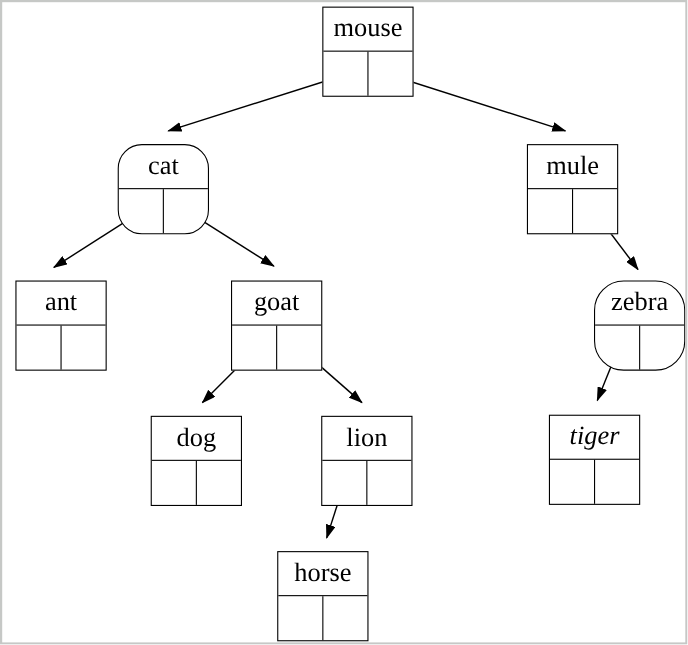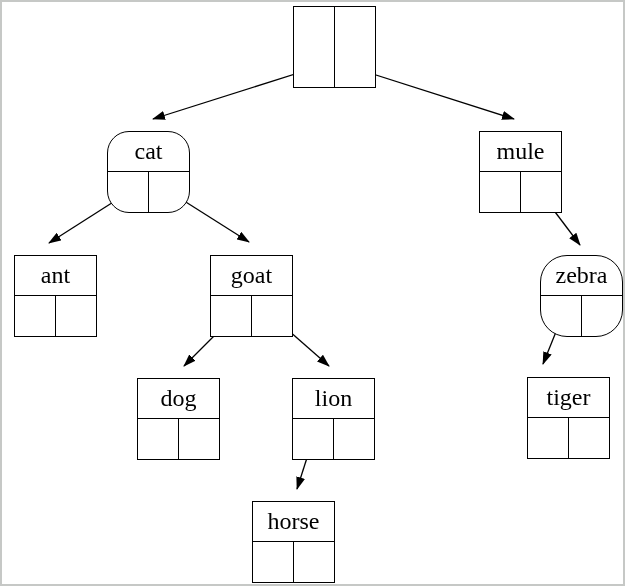--- a/index.html
+++ b/index.html
@@ -57,21 +57,21 @@
   }
   
   .node-mouse { left: 291px; top: 4px; }
   .node-cat   { left: 105px; top: 129px; border-radius: 22px; }
   .node-mule  { left: 477px; top: 129px; }
   .node-ant   { left: 12px;   top: 253px; justify-content: center; }
   .node-goat  { left: 208px; top: 253px; text-align: center; }
   .node-zebra { left: 538px; top: 253px; border-radius: 27px; }
   .node-dog   { left: 135px; top: 376px; }
   .node-lion  { left: 290px; top: 376px; }
-  .node-tiger { left: 525px; top: 375px; }
+  .node-tiger { left: 497px; top: 375px; font-style: italic; }
   .node-horse { left: 250px; top: 499px; }
 </style>
 </head>
 <body>
 
 <div class="canvas">
 
   <svg class="edges-layer" width="625" height="586" viewBox="0 0 625 586" xmlns="http://www.w3.org/2000/svg">
     <defs>
       <marker id="arrowhead" markerUnits="userSpaceOnUse" markerWidth="13" markerHeight="9" refX="12" refY="4.5" orient="auto">
@@ -83,20 +83,21 @@
     <line x1="127" y1="190" x2="47" y2="241" stroke="#000000" stroke-width="1.3" marker-end="url(#arrowhead)"></line>
     <line x1="168" y1="190" x2="247" y2="240" stroke="#000000" stroke-width="1.3" marker-end="url(#arrowhead)"></line>
     <line x1="538" y1="190" x2="578" y2="243" stroke="#000000" stroke-width="1.3" marker-end="url(#arrowhead)"></line>
     <line x1="232" y1="314" x2="182" y2="364" stroke="#000000" stroke-width="1.3" marker-end="url(#arrowhead)"></line>
     <line x1="270" y1="314" x2="327" y2="364" stroke="#000000" stroke-width="1.3" marker-end="url(#arrowhead)"></line>
     <line x1="560" y1="315" x2="541" y2="362" stroke="#000000" stroke-width="1.3" marker-end="url(#arrowhead)"></line>
     <line x1="312" y1="434" x2="295" y2="487" stroke="#000000" stroke-width="1.3" marker-end="url(#arrowhead)"></line>
   </svg>
 
   <div class="node node-mouse">
+    <div class="node-label">mouse</div>
     <div class="node-cells">
       <div class="cell cell-left"></div>
       <div class="cell"></div>
     </div>
   </div>
 
   <div class="node node-cat">
     <div class="node-label">cat</div>
     <div class="node-cells">
       <div class="cell cell-left"></div>

